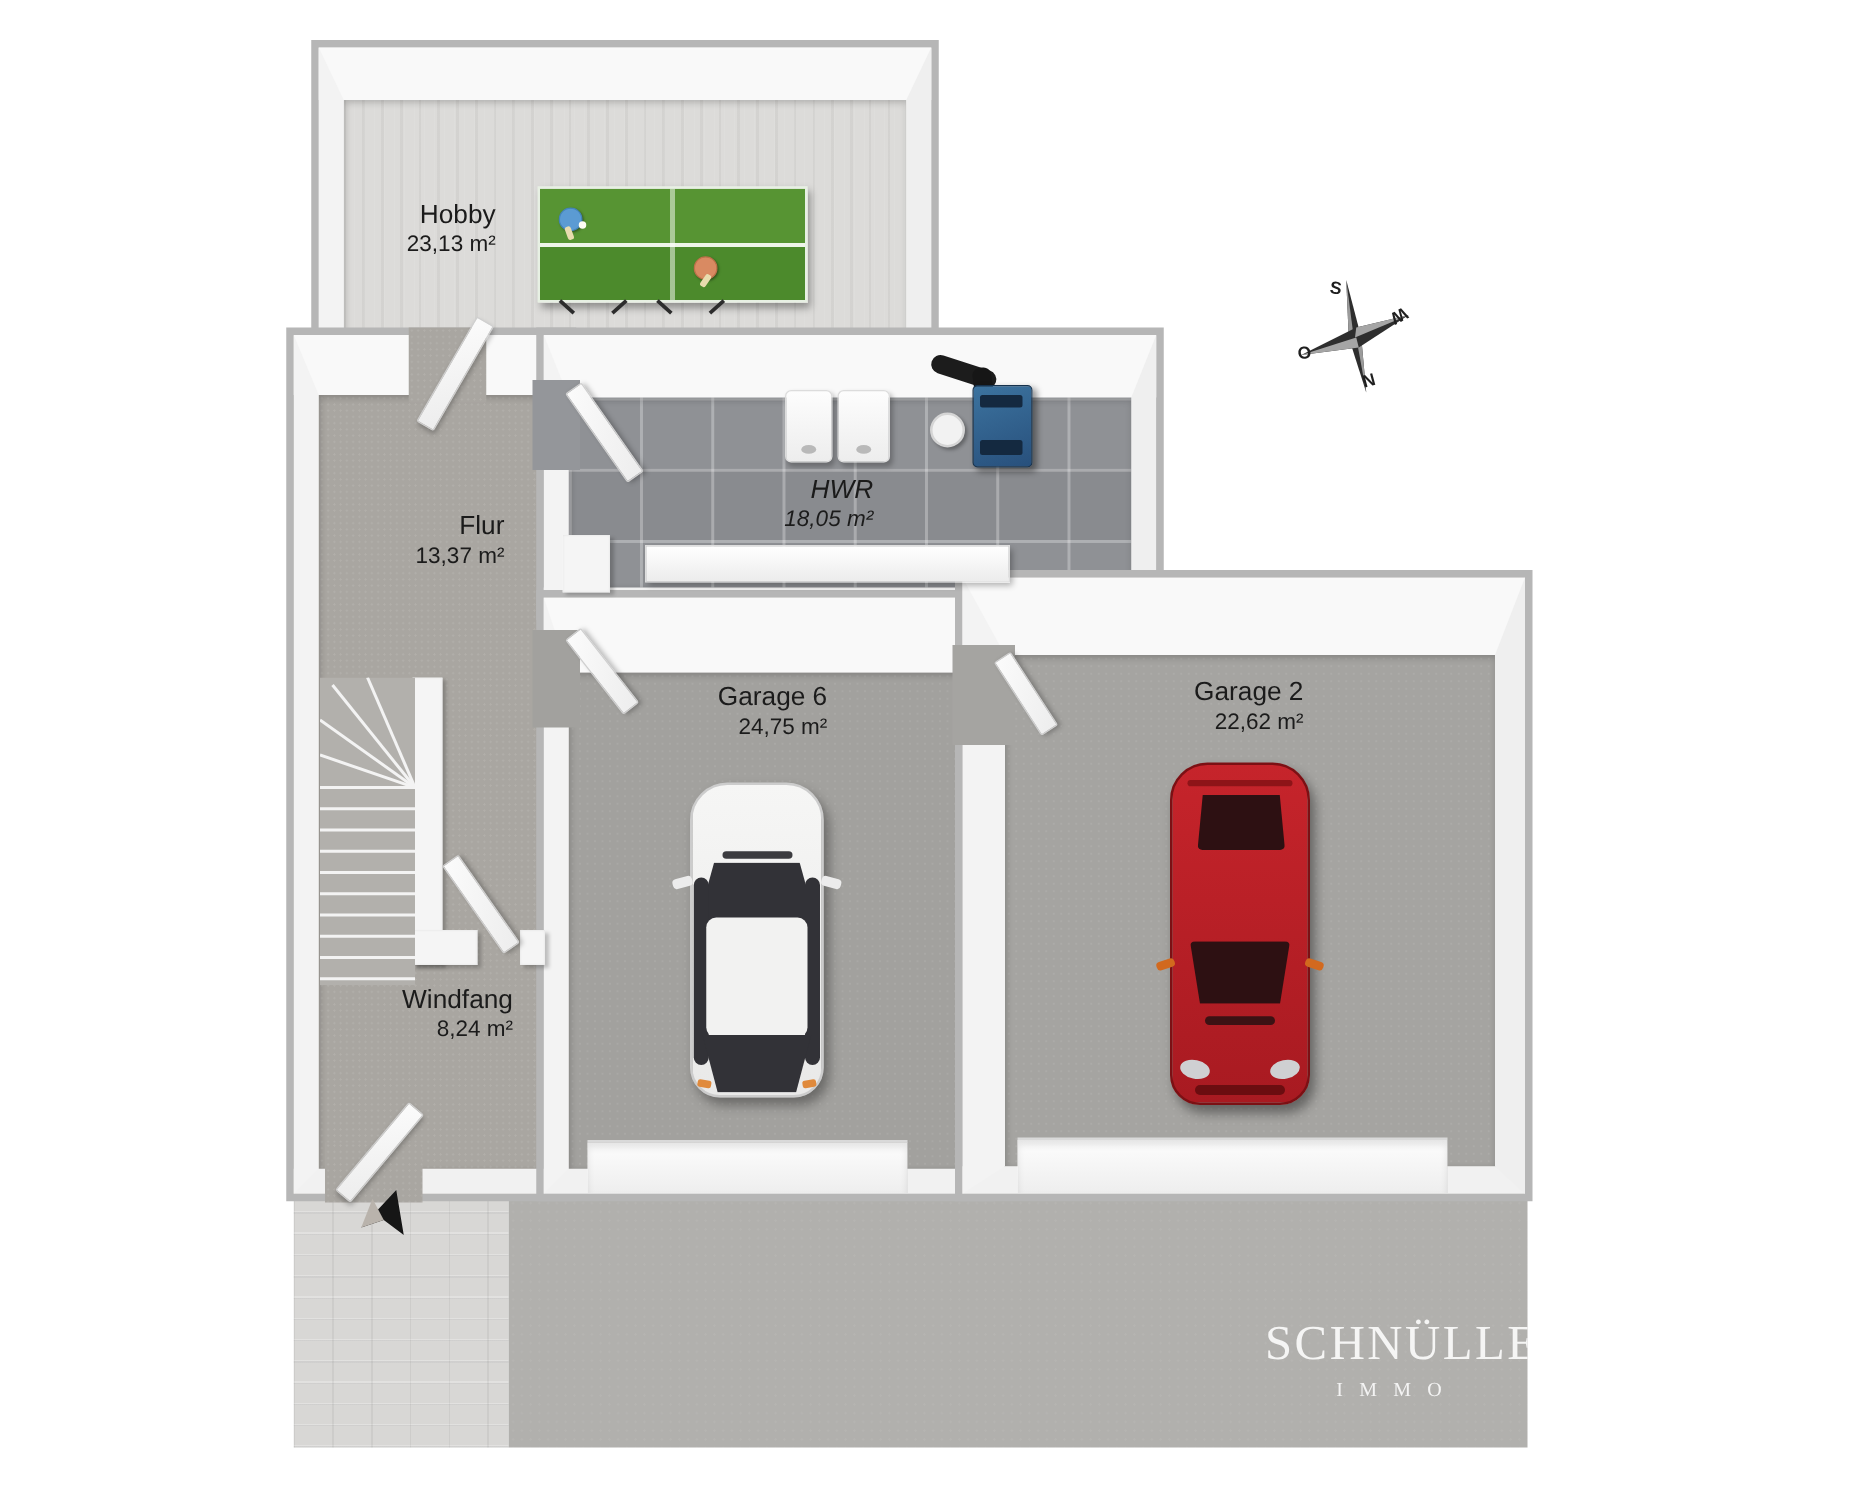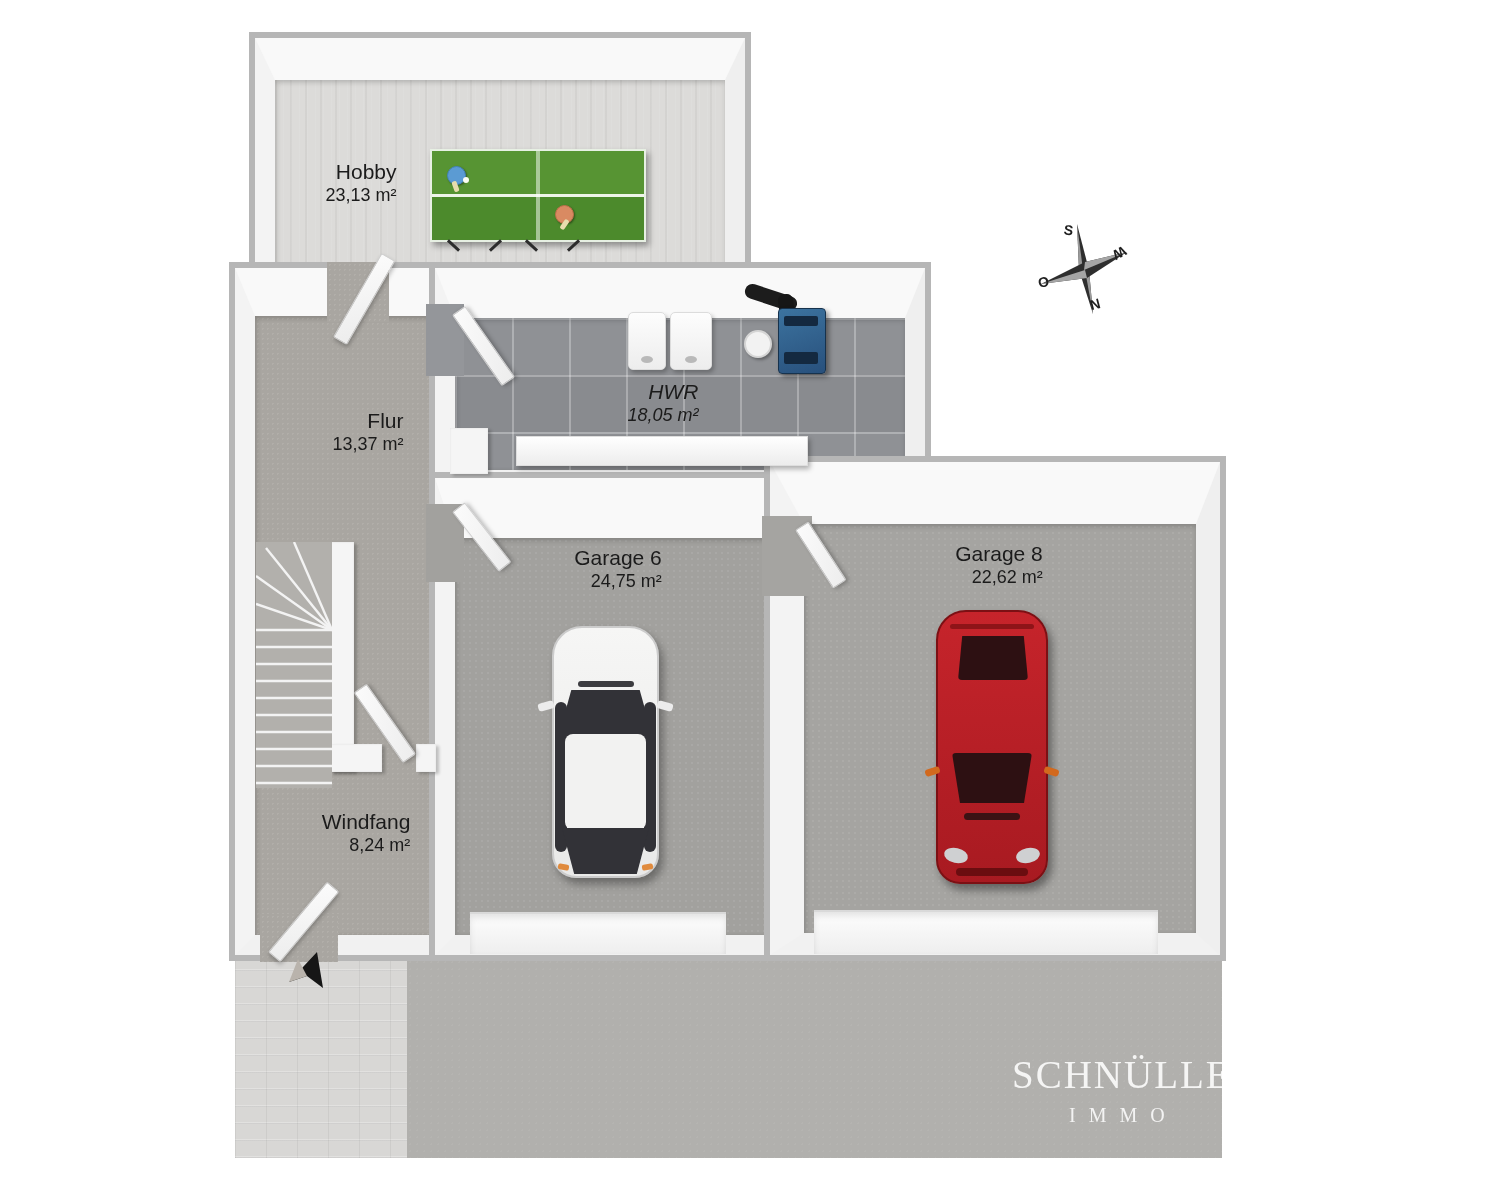--- a/index.html
+++ b/index.html
@@ -59,21 +59,21 @@
            box-shadow:4px 6px 9px rgba(0,0,0,.4);}
   .glass-w{background:#323237;} .glass-r{background:#2d1012;}
   
   .room-label{transform:translateX(-50%);text-align:right;color:#1b1b1b;white-space:nowrap;}
   .rl-name{font-size:21px;line-height:1.1;}
   .rl-area{font-size:18px;line-height:1.1;margin-top:3px;}
   
   .compass-letter{position:absolute;font-size:14px;font-weight:bold;color:#1f1f1f;}
   .wm1{position:absolute;font-family:"Liberation Serif",serif;font-size:39px;letter-spacing:2px;
        color:rgba(255,255,255,.87);white-space:nowrap;}
-  .wm2{position:absolute;font-family:"Liberation Serif",serif;font-size:20px;letter-spacing:13px;
+  .wm2{position:absolute;font-family:"Liberation Serif",serif;font-size:16px;letter-spacing:13px;
        color:rgba(255,255,255,.85);white-space:nowrap;}
 </style>
 </head>
 <body>
 
 <div id="plan">
 
   <div class="abs paving" style="left:235px;top:952px;width:172px;height:206px;"></div>
   <div class="abs driveway" style="left:407px;top:952px;width:815px;height:206px;">
     <div class="wm1" style="left:605px;top:100px;">SCHNÜLLE &amp; B</div>
@@ -212,21 +212,21 @@
   </div>
   <div class="abs room-label" style="left:663px;top:380px;font-style:italic;">
     <div class="rl-name">HWR</div>
     <div class="rl-area">18,05 m²</div>
   </div>
   <div class="abs room-label" style="left:618px;top:546px;">
     <div class="rl-name">Garage 6</div>
     <div class="rl-area">24,75 m²</div>
   </div>
   <div class="abs room-label" style="left:999px;top:542px;">
-    <div class="rl-name">Garage 8</div>
+    <div class="rl-name">Garage 2</div>
     <div class="rl-area">22,62 m²</div>
   </div>
-  <div class="abs room-label" style="left:366px;top:810px;">
+  <div class="abs room-label" style="left:366px;top:788px;">
     <div class="rl-name">Windfang</div>
     <div class="rl-area">8,24 m²</div>
   </div>
 
 </div>
 
 </body></html>

